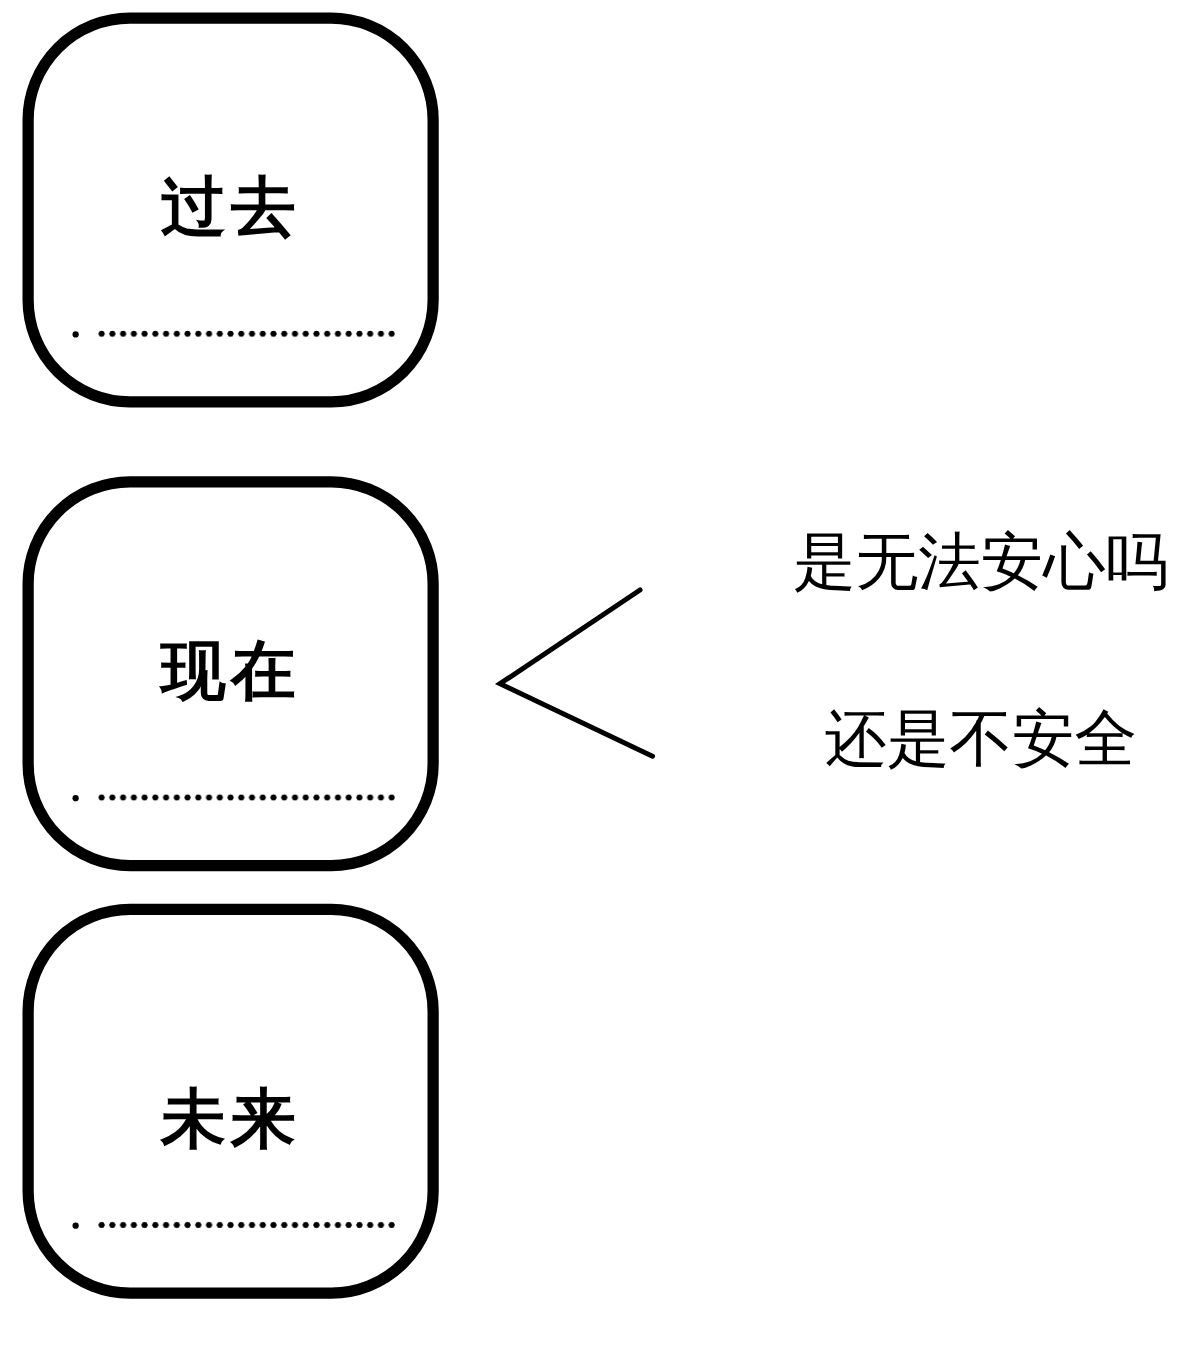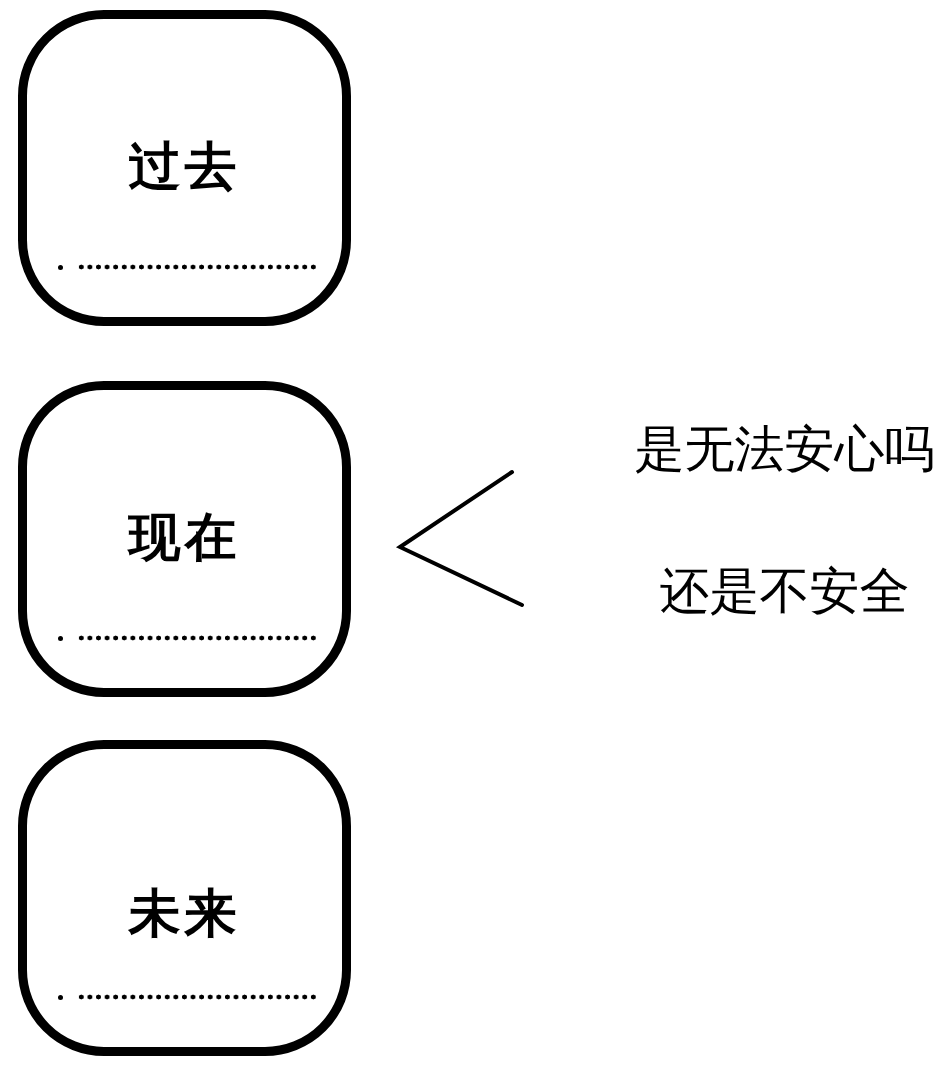--- a/index.html
+++ b/index.html
@@ -21,21 +21,21 @@
     left: 18px;
     width: 333px;
     height: 316px;
     box-sizing: border-box;
     border: 9px solid #000000;
     border-radius: 86px;
     background: #ffffff;
   }
   .box-past    { top: 10px;  }
   .box-present { top: 381px; }
-  .box-future  { top: 740px; }
+  .box-future  { top: 723px; }
   .box-label {
     position: absolute;
     left: 0;
     width: 100%;
     text-align: center;
     font-size: 52px;
     font-weight: bold;
     color: #000000;
     line-height: 1;
     letter-spacing: 4px;

